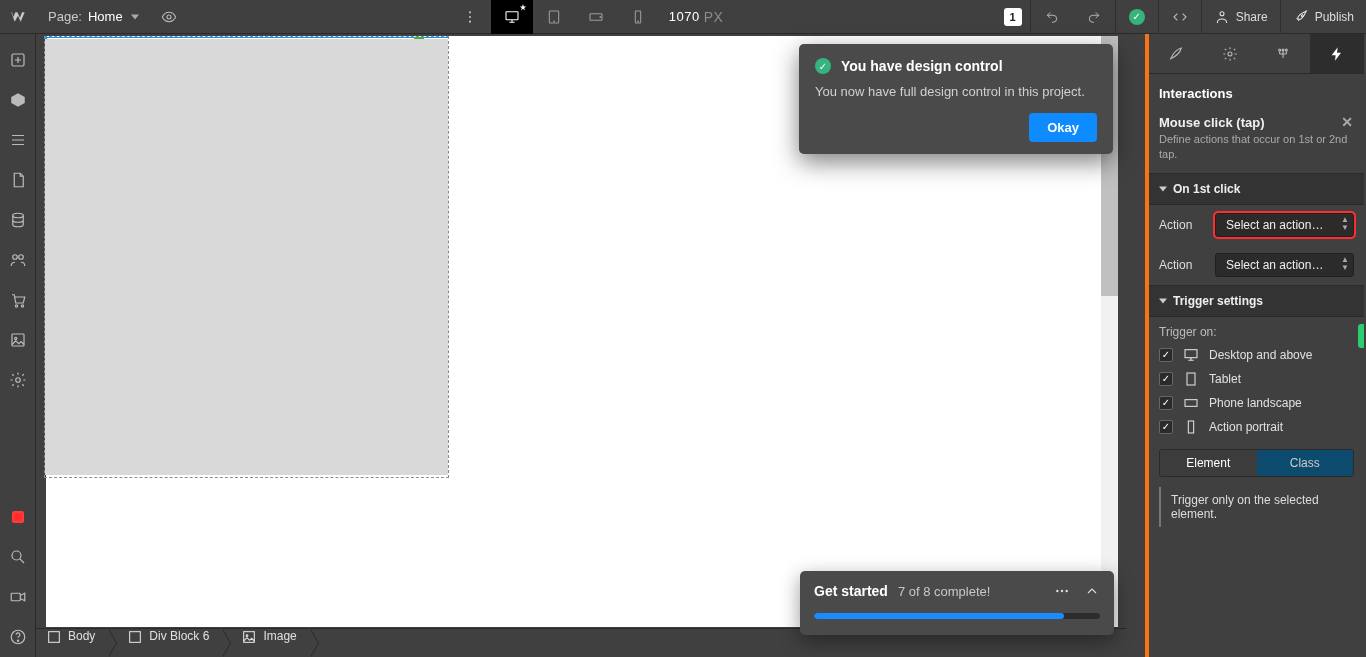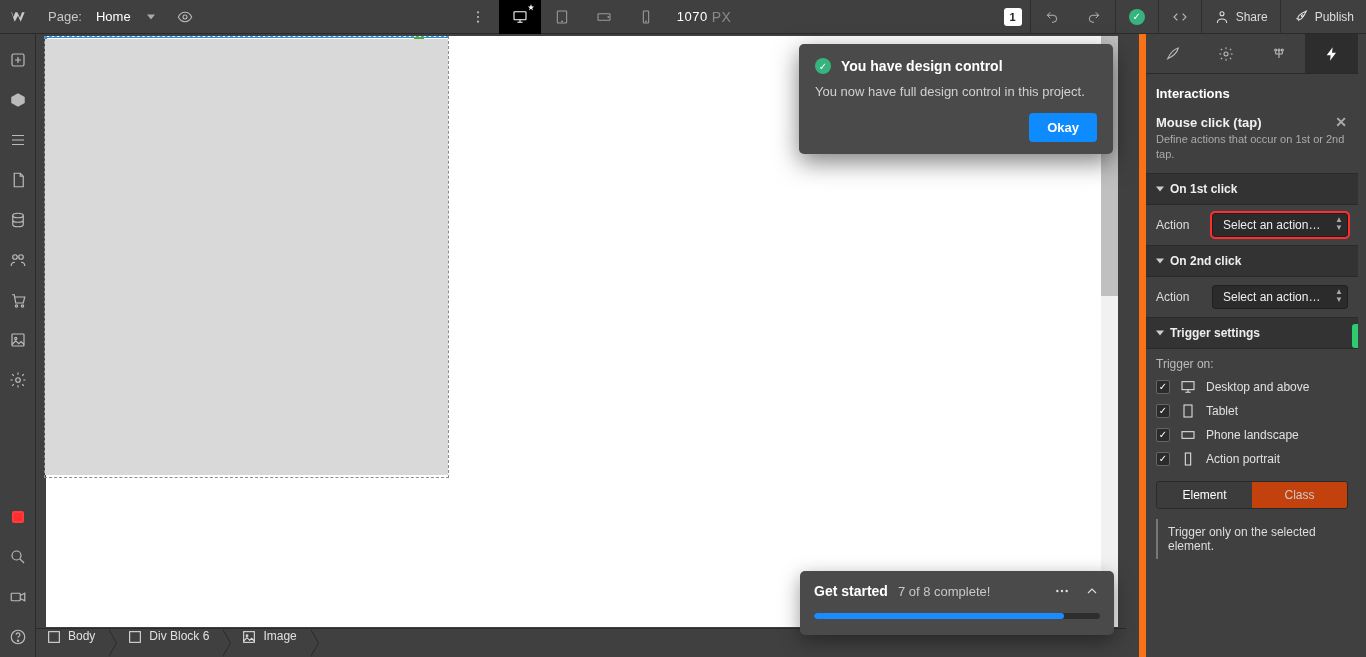--- a/index.html
+++ b/index.html
@@ -2,21 +2,21 @@
 <html><head>
 <meta charset="utf-8">
 <style>
   * { box-sizing: border-box; margin: 0; padding: 0; font-family: Arial, sans-serif; }
   html, body { width: 1366px; height: 657px; overflow: hidden; }
   body { background: #404040; color: #e0e0e0; font-size: 12px; }
 
   
   .topbar { height: 34px; background: #404040; display: flex; align-items: center; border-bottom: 1px solid #2a2a2a; }
   .logo { width: 36px; height: 34px; display: flex; align-items: center; justify-content: center; color: #c9c9c9; font-weight: bold; font-size: 20px; }
-  .page-sel { height: 34px; display: flex; align-items: center; padding: 0 12px; gap: 14px; font-size: 13px; }
+  .page-sel { height: 34px; display: flex; align-items: center; padding: 0 12px; gap: 6px; font-size: 13px; }
   .page-sel .lbl { color: #c9c9c9; }
   .page-sel .val { color: #fff; }
   .preview-toggle { width: 36px; height: 34px; display: flex; align-items: center; justify-content: center; color: #bbb; }
   .flex-spacer { flex: 1; }
   .top-icon { width: 42px; height: 34px; display: flex; align-items: center; justify-content: center; color: #bbb; }
   .device-group { display: flex; align-items: center; height: 34px; }
   .device-btn { width: 42px; height: 34px; display: flex; align-items: center; justify-content: center; color: #9b9b9b; }
   .device-btn.active { background: #000; color: #fff; position: relative; }
   .px-val { display: flex; align-items: center; gap: 4px; padding: 0 10px; color: #fff; font-size: 13px; letter-spacing: .5px; }
   .px-val .unit { color: #8a8a8a; font-size: 14px; }
@@ -46,39 +46,39 @@
   .scrollbar-v .thumb { width: 17px; height: 260px; background: #c0c0c0; }
 
   
   .breadcrumb { position: absolute; bottom: 0; left: 36px; right: 240px; height: 29px; background: #404040; border-top: 1px solid #2a2a2a; display: flex; align-items: stretch; }
   .crumb { position: relative; display: flex; gap: 6px; padding: 0 14px 0 18px; color: #e0e0e0; font-size: 12px; }
   .crumb::after { content: ""; position: absolute; right: -7px; top: 0; width: 0; height: 0; border-top: 14.5px solid transparent; border-bottom: 14.5px solid transparent; border-left: 8px solid #404040; z-index: 2; }
   .crumb::before { content: ""; position: absolute; right: -8px; top: 0; width: 0; height: 0; border-top: 14.5px solid transparent; border-bottom: 14.5px solid transparent; border-left: 8px solid #2a2a2a; z-index: 1; }
   .crumb:first-child { padding-left: 10px; }
 
   
-  .rightpanel { position: absolute; top: 34px; right: 8px; width: 219px; bottom: 0; background: #404040; border-left: 7px solid #f97316; color: #e0e0e0; }
+  .rightpanel { position: absolute; top: 34px; right: 2px; width: 219px; bottom: 0; background: #404040; border-left: 4px solid #f97316; color: #e0e0e0; }
   .rp-tabs { height: 40px; display: flex; border-bottom: 1px solid #2a2a2a; }
   .rp-tab { flex: 1; display: flex; align-items: center; justify-content: center; color: #bbb; }
   .rp-tab.active { background: #2d2d2d; color: #fff; }
   .rp-title { padding: 12px 10px 10px; font-weight: bold; font-size: 13px; color: #fff; }
   .rp-subhead { padding: 4px 10px 2px; font-weight: bold; font-size: 13px; color: #f0f0f0; position: relative; }
   .rp-close-x { position: absolute; right: 8px; top: 2px; width: 18px; height: 18px; display: flex; align-items: center; justify-content: center; color: #aaa; font-size: 14px; }
   .rp-desc { padding: 0 10px 10px; font-size: 11px; color: #aaa; line-height: 1.4; }
   .rp-section-head { background: #333; padding: 8px 10px; font-size: 12px; font-weight: bold; color: #eee; display: flex; align-items: center; gap: 6px; border-top: 1px solid #2a2a2a; border-bottom: 1px solid #2a2a2a; }
   .rp-row { padding: 8px 10px; display: flex; align-items: center; gap: 10px; }
   .rp-row .lbl { width: 46px; font-size: 12px; color: #ddd; }
   .action-select { flex: 1; height: 24px; background: #2b2b2b; border: 1px solid #1f1f1f; border-radius: 3px; color: #eee; padding: 0 22px 0 10px; font-size: 12px; position: relative; display: flex; align-items: center; }
   .action-select.highlighted { box-shadow: 0 0 0 2px #ff2d2d; }
   .action-select .chev { position: absolute; right: 4px; top: 2px; font-size: 8px; line-height: 8px; color: #aaa; }
   .trigger-lbl { padding: 8px 10px 4px; font-size: 12px; color: #bbb; }
   .cb-row { padding: 4px 10px; display: flex; align-items: center; gap: 10px; }
   .cb { width: 14px; height: 14px; border: 1px solid #666; background: #2b2b2b; color: #fff; font-size: 10px; display: flex; align-items: center; justify-content: center; border-radius: 2px; }
   .seg { margin: 10px 10px 8px; border: 1px solid #2a2a2a; border-radius: 3px; display: flex; overflow: hidden; }
-  .seg button { flex: 1; background: #c2410c; border: none; color: #ccc; font-size: 12px; height: 26px; }
+  .seg button { flex: 1; background: #0c4a6e; border: none; color: #ccc; font-size: 12px; height: 26px; }
   .seg button.active { background: #3c3c3c; color: #fff; }
   .note { margin: 10px; padding: 6px 10px; border-left: 2px solid #777; color: #ddd; font-size: 12px; }
   .green-tab { position: absolute; right: 0; top: 290px; width: 6px; height: 24px; background: #2ecc71; border-radius: 3px 0 0 3px; }
 
   
   .toast { position: absolute; top: 44px; right: 253px; width: 314px; background: #4a4a4a; border-radius: 5px; padding: 14px 16px 12px; box-shadow: 0 8px 24px rgba(0,0,0,.5); }
   .toast .trow { display: flex; align-items: center; gap: 10px; }
   .toast .tcircle { width: 16px; height: 16px; border-radius: 50%; background: #36b37e; display: flex; align-items: center; justify-content: center; color: #fff; font-size: 10px; }
   .toast .ttitle { font-weight: bold; font-size: 14px; color: #fff; }
   .toast .tbody { font-size: 13px; color: #d0d0d0; margin: 10px 0 14px; }
@@ -367,26 +367,20 @@
     <span>On 1st click</span>
   </div>
   <div class="rp-row">
     <span class="lbl">Action</span>
     <div class="action-select highlighted">
       <span>Select an action…</span>
       <span class="chev">▲<br>▼</span>
     </div>
   </div>
 
-  <div class="rp-section-head">
-    <svg viewBox="0 0 10 10" width="8" height="8" style="fill:#ccc">
-        <path d="M0 2 L5 8 L10 2z"></path>
-      </svg>
-    <span>On 2nd click</span>
-  </div>
   <div class="rp-row">
     <span class="lbl">Action</span>
     <div class="action-select">
       <span>Select an action…</span>
       <span class="chev">▲<br>▼</span>
     </div>
   </div>
 
   <div class="rp-section-head">
     <svg viewBox="0 0 10 10" width="8" height="8" style="fill:#ccc">

